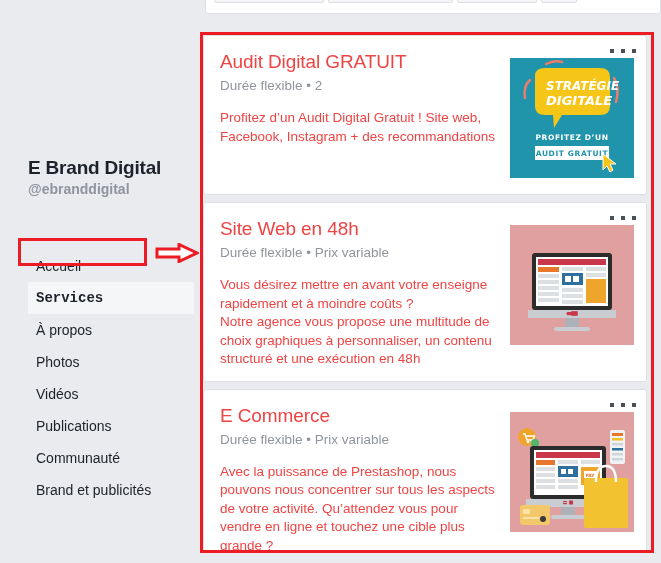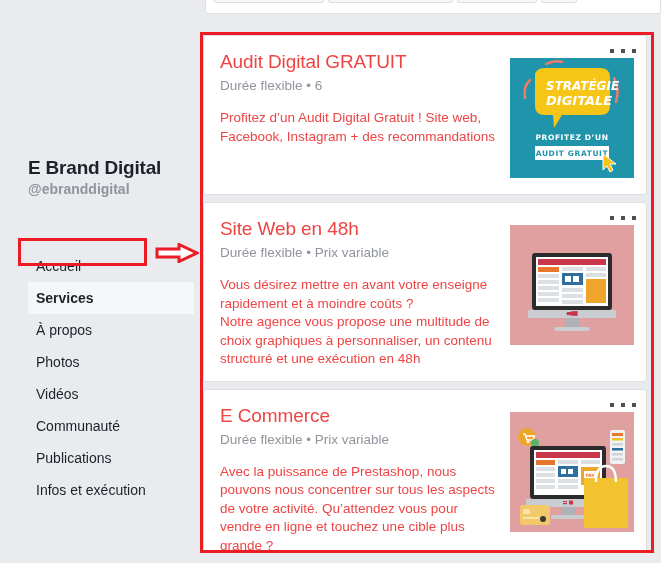--- a/index.html
+++ b/index.html
@@ -123,20 +123,21 @@
     line-height: 32px;
     padding-left: 8px;
     font-size: 14px;
     color: #1d2129;
     cursor: pointer;
     white-space: nowrap;
   }
   #nav-list li.active {
     font-weight: bold;
     background: #f5f6f7;
+    font-family: Liberation Mono, monospace;
   }
 
   
   #services-highlight {
     position: absolute;
     left: 18px; top: 238px;
     width: 129px; height: 28px;
     border: 3px solid #ec1c24;
     pointer-events: none;
   }
@@ -268,43 +269,43 @@
 
     <div id="page-handle">@ebranddigital</div>
     <div id="page-title">E Brand Digital</div>
 
     <ul id="nav-list">
       <li>Accueil</li>
       <li class="active">Services</li>
       <li>À propos</li>
       <li>Photos</li>
       <li>Vidéos</li>
+      <li>Publications</li>
       <li>Communauté</li>
-      <li>Publications</li>
-      <li>Infos et exécution</li>
+      <li>Brand et publicités</li>
     </ul>
 
     <div id="services-highlight"></div>
 
     <svg id="services-arrow" viewBox="0 0 44 20">
       <path d="M2 6 L24 6 L24 1.5 L42 10 L24 18.5 L24 14 L2 14 Z" fill="#ffffff" stroke="#ec1c24" stroke-width="3" stroke-linejoin="miter"></path>
     </svg>
   </div>
 
   <div id="services-scroll">
 
     <div class="service-card" id="card-0">
       <div class="card-menu">
         <i></i>
           <i></i>
           <i></i>
       </div>
       <div class="card-text">
         <div class="card-title">Audit Digital GRATUIT</div>
-        <div class="card-meta">Durée flexible • 6</div>
+        <div class="card-meta">Durée flexible • 2</div>
         <div class="card-desc">Profitez d’un Audit Digital Gratuit ! Site web, Facebook, Instagram + des recommandations</div>
       </div>
       <div class="card-thumb">
         <svg viewBox="0 0 124 120">
           <rect x="0" y="0" width="124" height="120" fill="#2094ab"></rect>
           <path d="M25 18 Q25 10 35 10 L90 10 Q100 10 100 19 L100 48 Q100 57 90 57 L52 57 L44 70 L43 57 L35 57 Q25 57 25 48 Z" fill="#f5c518"></path>
           <path d="M20 22 Q13 28 15 40" stroke="#ef7b6a" stroke-width="2.5" fill="none" stroke-linecap="round"></path>
           <path d="M36 6 Q44 2 52 4" stroke="#ef7b6a" stroke-width="2.5" fill="none" stroke-linecap="round"></path>
           <path d="M104 20 Q110 30 106 44" stroke="#ef7b6a" stroke-width="2.5" fill="none" stroke-linecap="round"></path>
           <text x="36" y="32" font-family="DejaVu Sans, sans-serif" font-size="12" font-weight="bold" font-style="italic" fill="#ffffff">STRATÉGIE</text>

